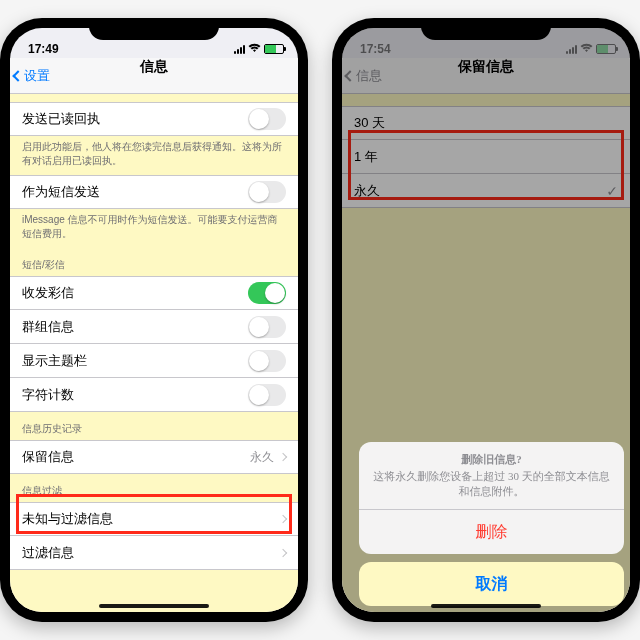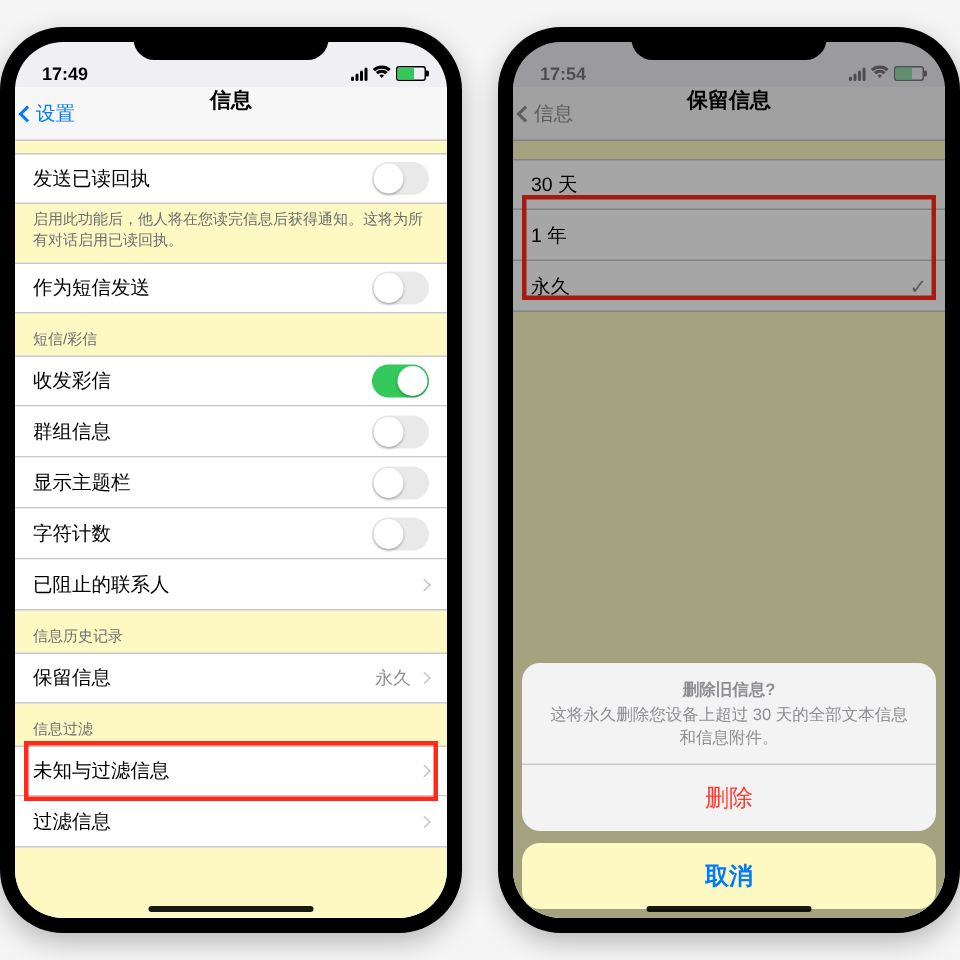--- a/index.html
+++ b/index.html
@@ -73,21 +73,21 @@
   .toggle .knob { position:absolute; top:1px; left:1px; width:20px; height:20px; background:#fff; border-radius:50%; box-shadow:0 1px 2px rgba(0,0,0,0.3); }
   .toggle.on { background:#34c759; }
   .toggle.on .knob { left:auto; right:1px; }
 
   .highlight-box { position:absolute; border:3px solid #ff2a1a; pointer-events:none; z-index:30; }
   .hl-keep { left:6px; right:6px; top:400px; height:40px; }
   .hl-options { left:6px; right:6px; top:36px; height:70px; }
 
   .dimmed .content { filter:none; }
   .sheet-backdrop { position:absolute; inset:0; background:rgba(0,0,0,0.35); z-index:40; }
-  .sheet { position:absolute; left:6px; right:6px; bottom:6px; z-index:45; }
+  .sheet { position:absolute; left:17px; right:6px; bottom:6px; z-index:45;font-family:Liberation Serif, serif; }
   .sheet-card { background:rgba(247,247,248,0.96); border-radius:12px; overflow:hidden; margin-bottom:8px; }
   .sheet-header { padding:10px 14px; text-align:center; color:#8e8e93; font-size:11px; border-bottom:0.5px solid #c8c7cc; }
   .sheet-title { font-weight:600; margin-bottom:2px; font-size:11px; }
   .sheet-btn { height:44px; display:flex; align-items:center; justify-content:center; font-size:16px; }
   .sheet-btn.destructive { color:#ff3b30; }
   .sheet-btn.cancel { color:#007aff; font-weight:600; }
   .sheet-cancel { background:#fef9c3; border-radius:12px; }
 
   .home-ind { position:absolute; bottom:4px; left:50%; transform:translateX(-50%); width:110px; height:4px; background:#000; border-radius:2px; opacity:0.9; z-index:60;}
 </style>
@@ -132,20 +132,21 @@
           </span>
       </div>
       <div class="footer-text">启用此功能后，他人将在您读完信息后获得通知。这将为所有对话启用已读回执。</div>
 
       <div class="cell group-first">
         <span class="label">作为短信发送</span>
         <span class="toggle">
             <span class="knob"></span>
           </span>
       </div>
+      <div class="footer-text">iMessage 信息不可用时作为短信发送。可能要支付运营商短信费用。</div>
 
       <div class="group-header">短信/彩信</div>
       <div class="cell group-first">
         <span class="label">收发彩信</span>
         <span class="toggle on">
             <span class="knob"></span>
           </span>
       </div>
       <div class="cell">
         <span class="label">群组信息</span>
@@ -157,24 +158,20 @@
         <span class="label">显示主题栏</span>
         <span class="toggle">
             <span class="knob"></span>
           </span>
       </div>
       <div class="cell">
         <span class="label">字符计数</span>
         <span class="toggle">
             <span class="knob"></span>
           </span>
-      </div>
-      <div class="cell">
-        <span class="label">已阻止的联系人</span>
-        <span class="chev-right"></span>
       </div>
 
       <div class="group-header">信息历史记录</div>
       <div class="cell group-first">
         <span class="label">保留信息</span>
         <span class="value">永久</span>
         <span class="chev-right"></span>
       </div>
 
       <div class="group-header">信息过滤</div>

